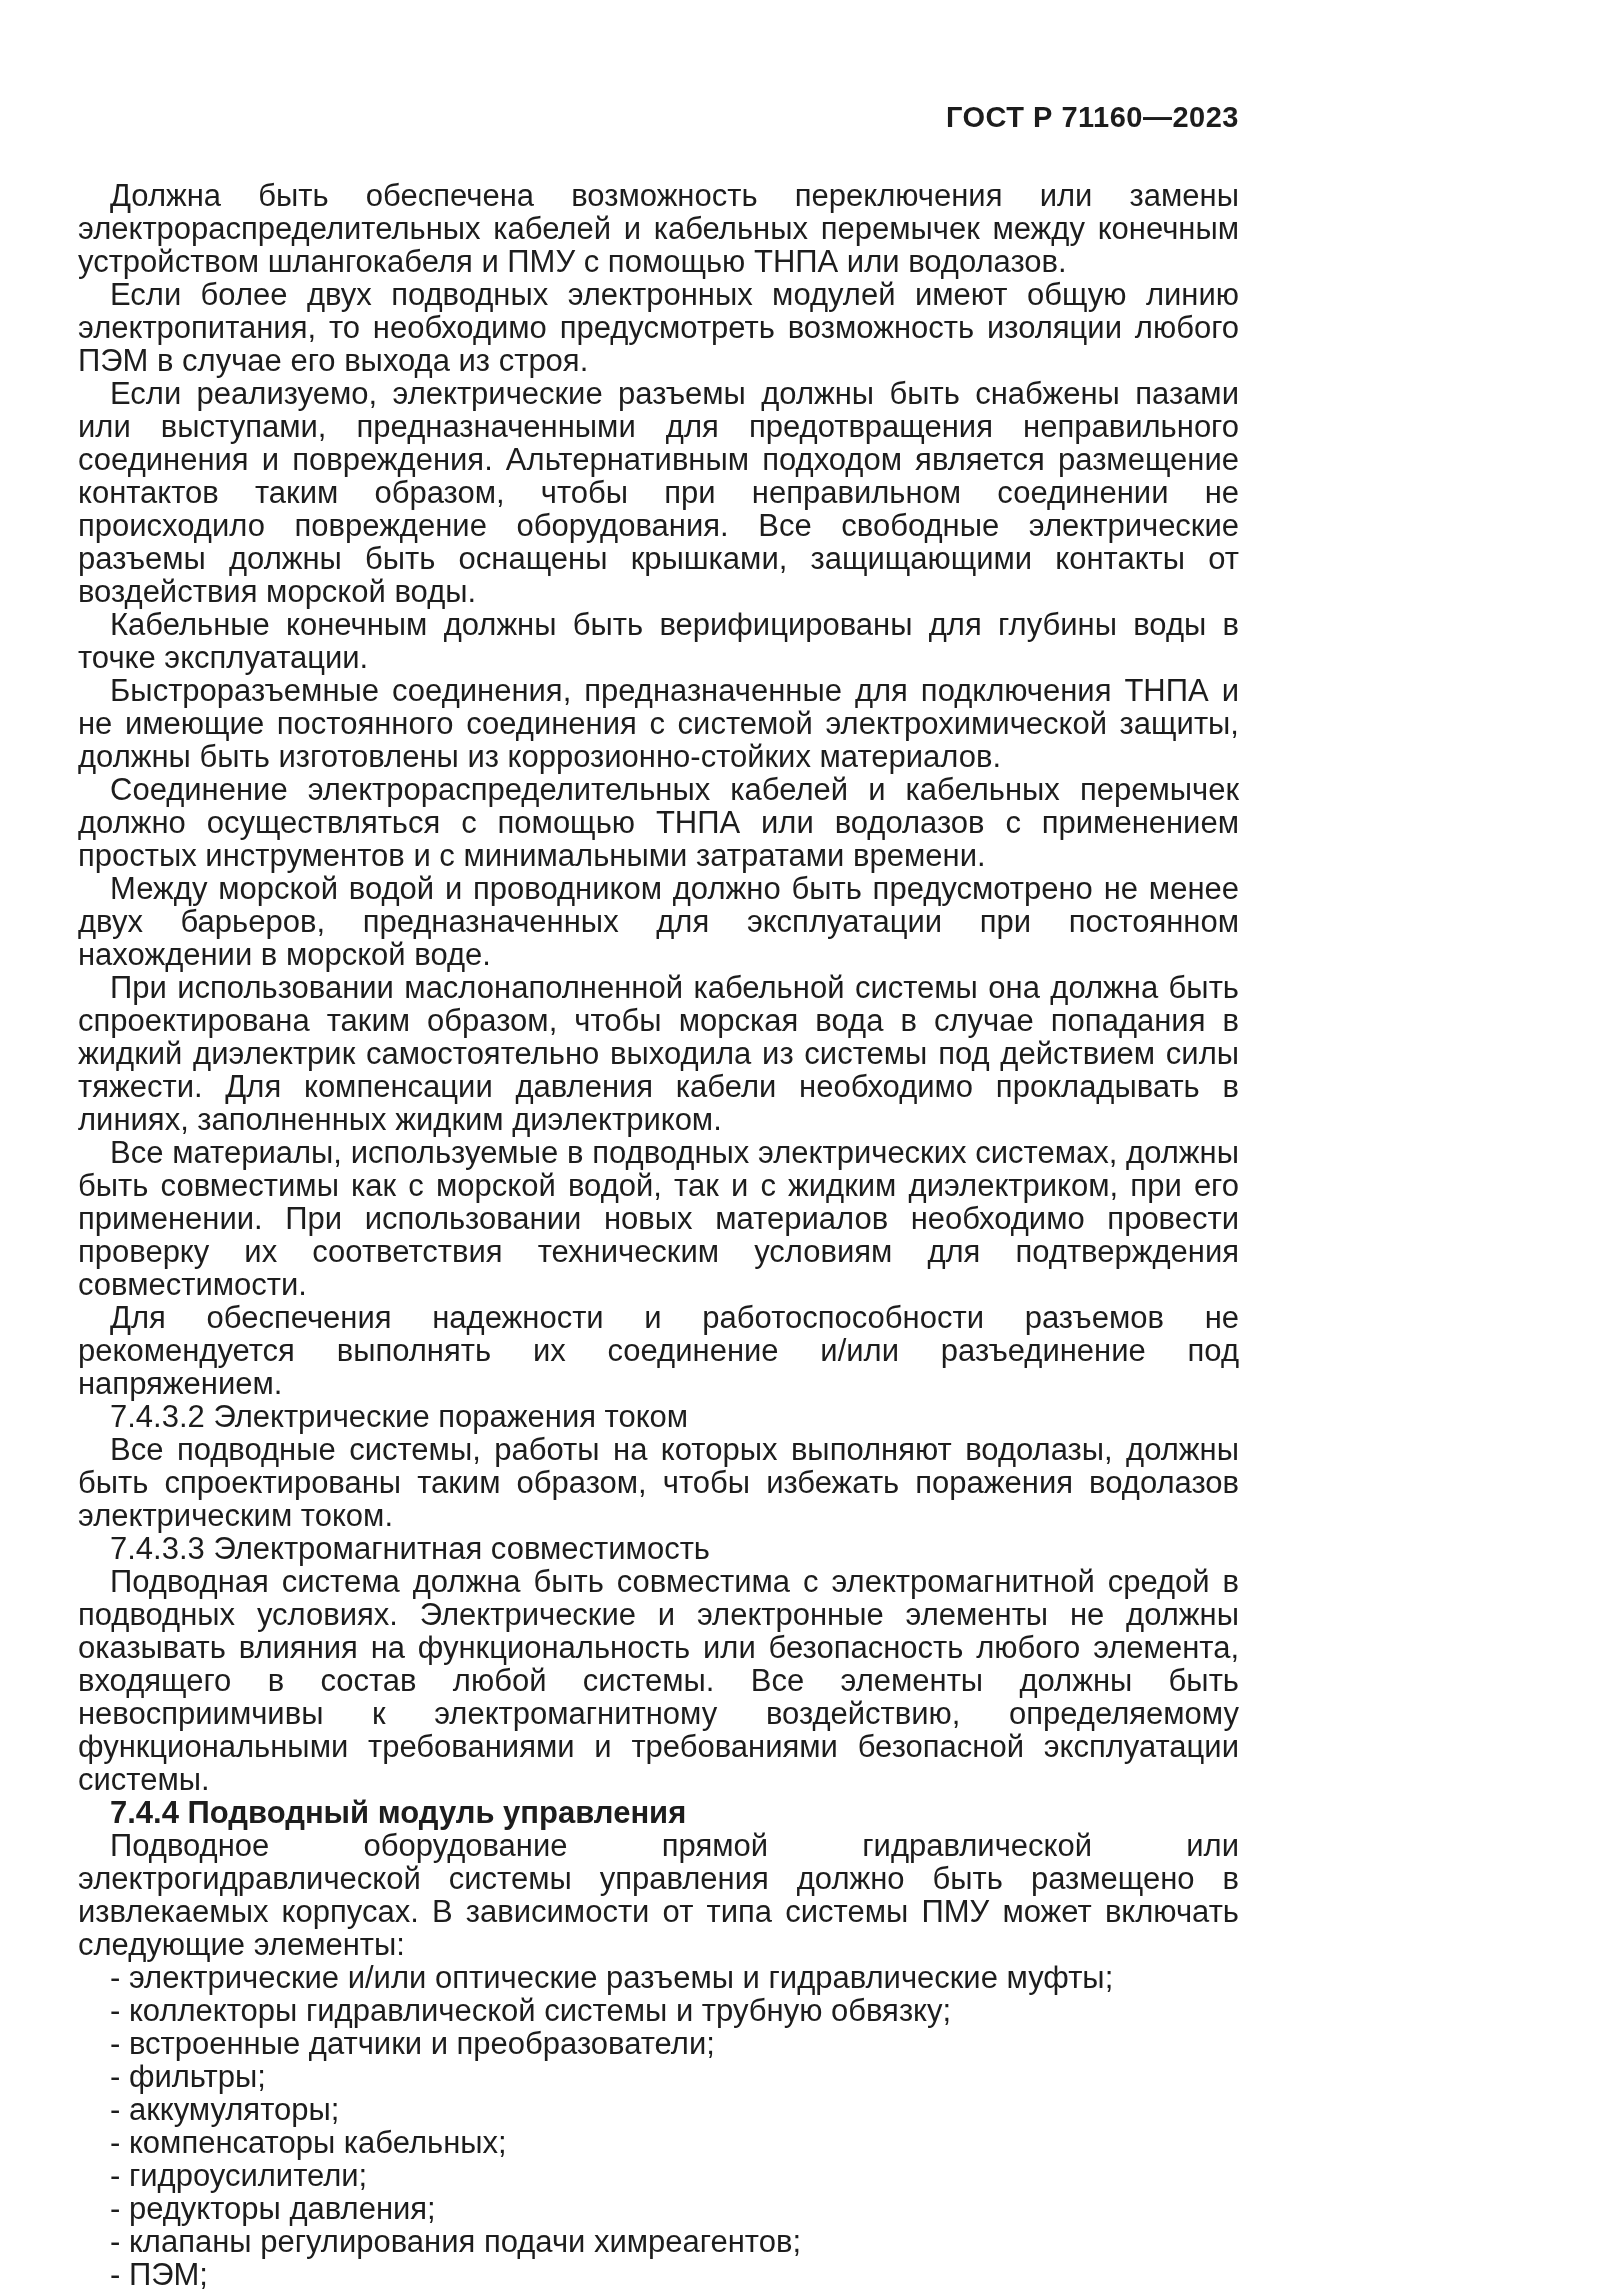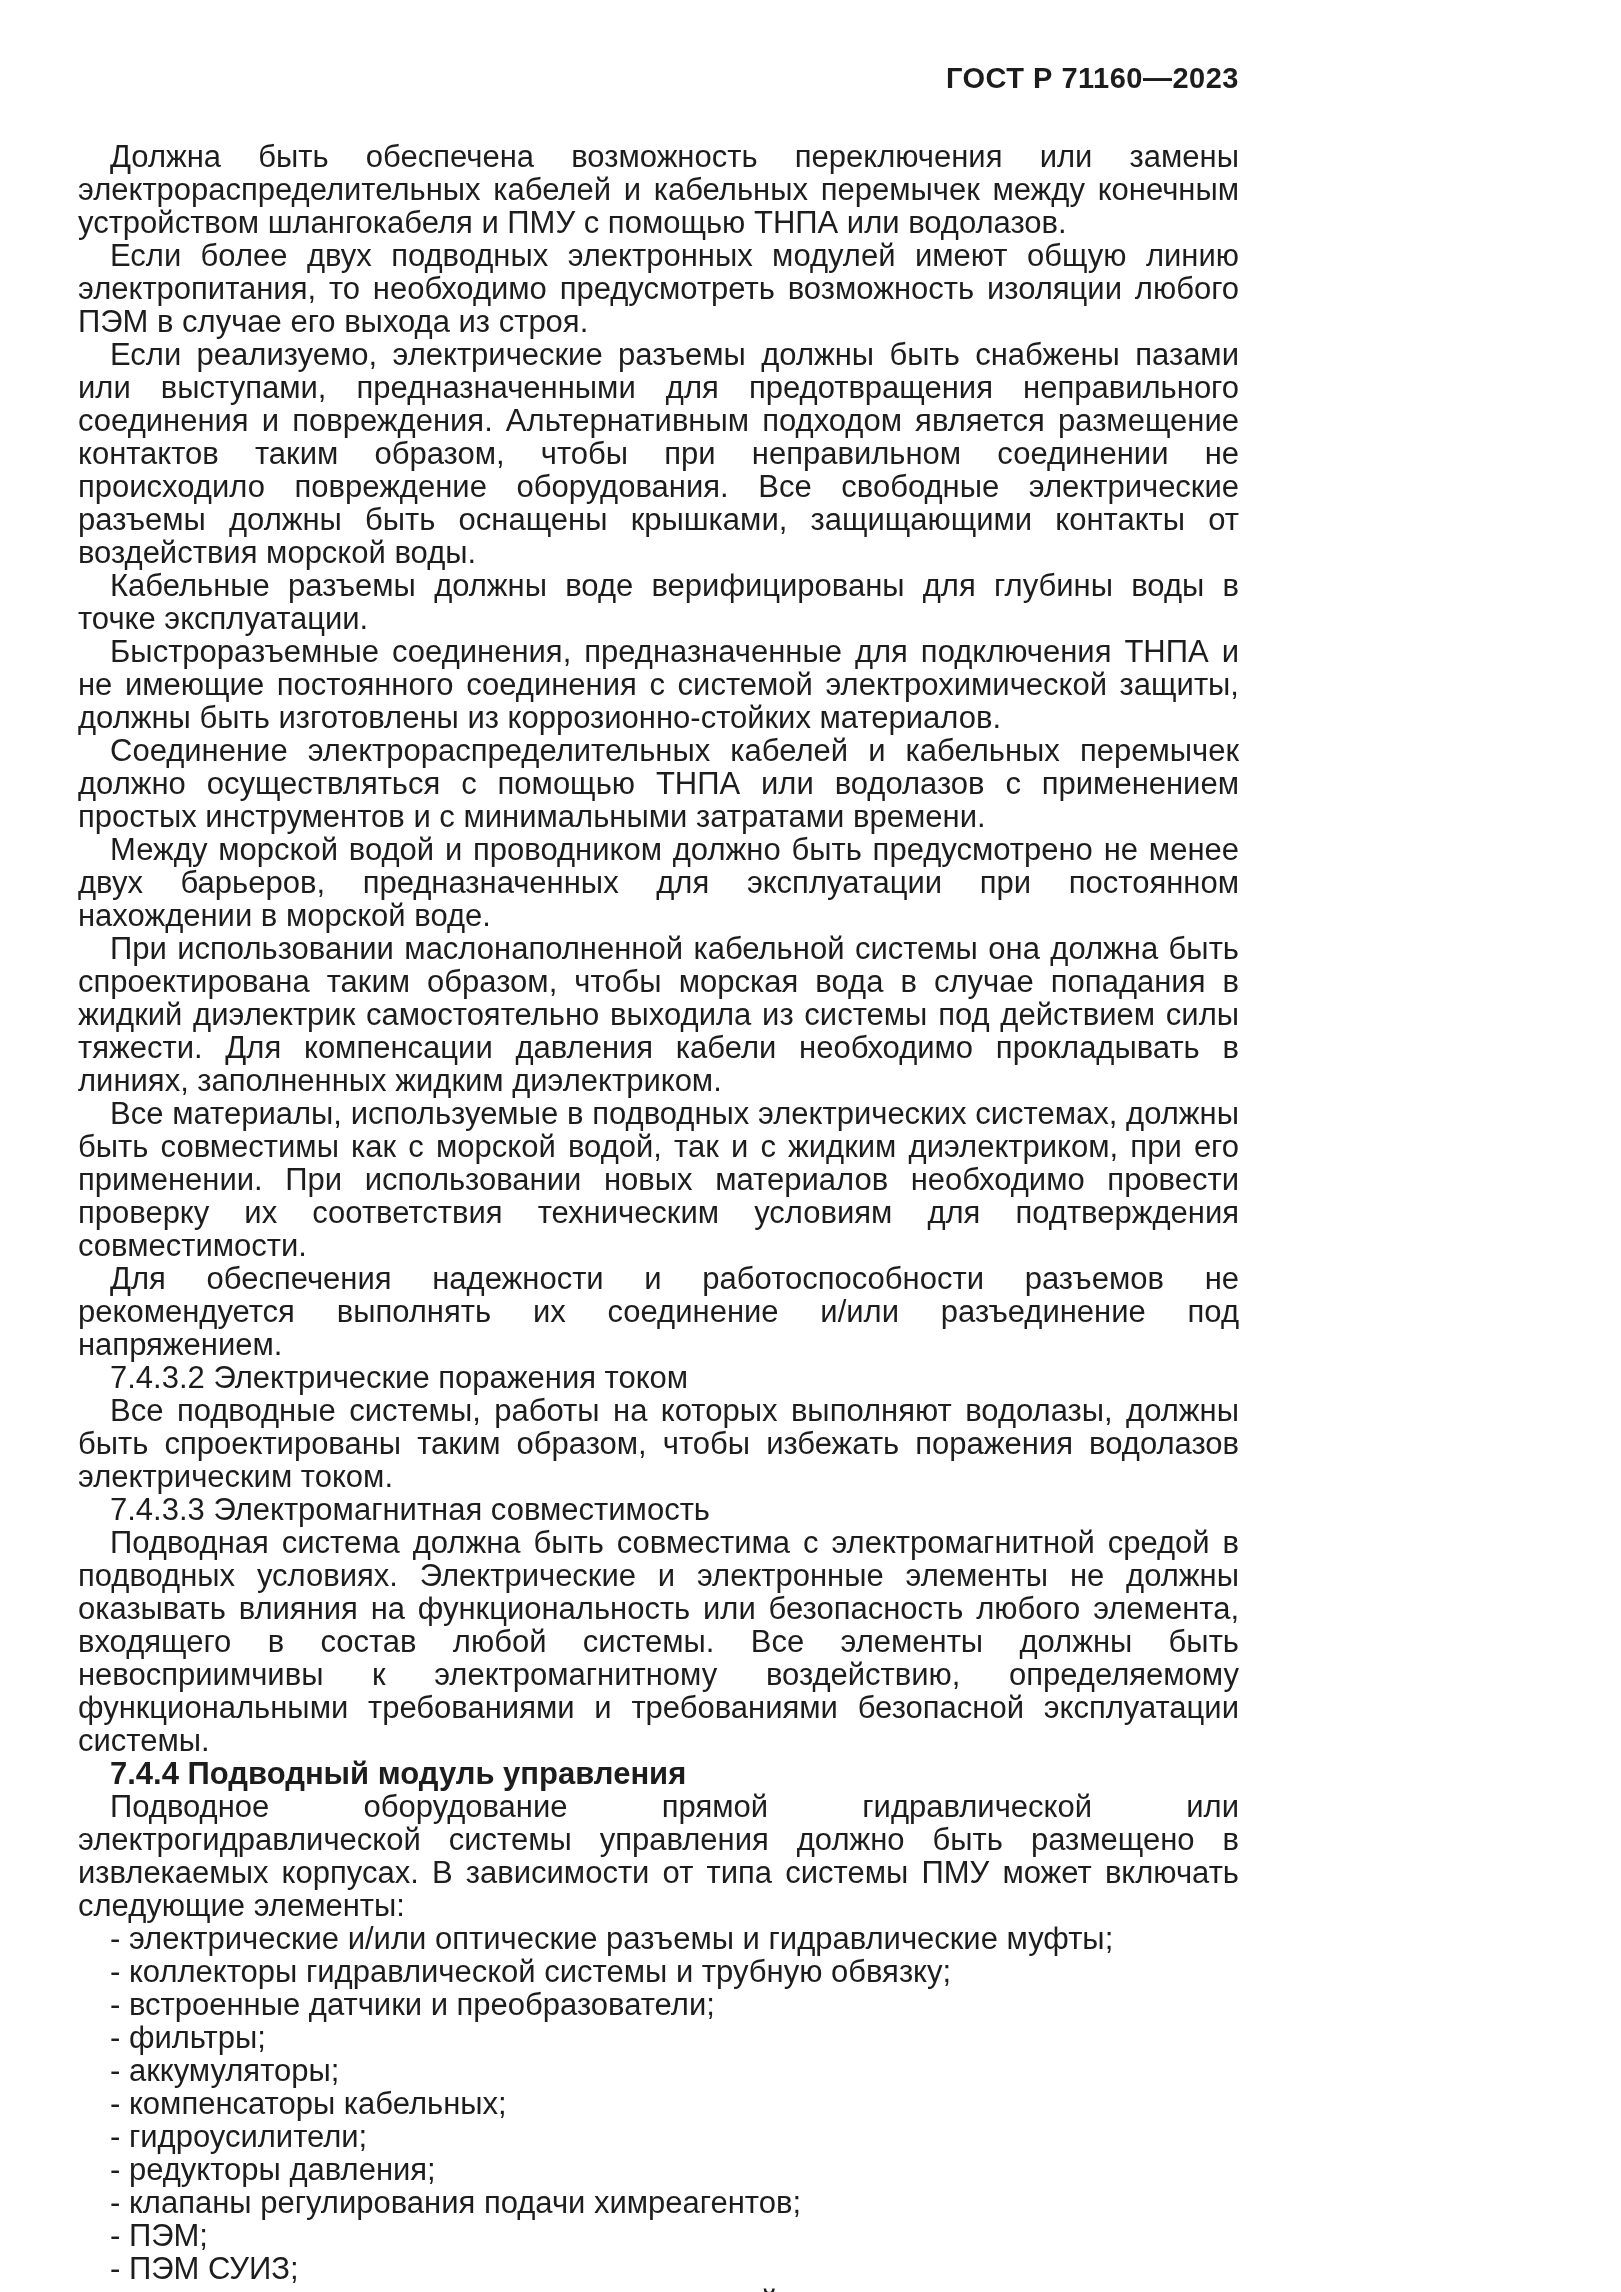--- a/index.html
+++ b/index.html
@@ -6,21 +6,21 @@
     margin: 0;
     padding: 0;
     background: #ffffff;
   }
   .page {
     position: relative;
     width: 1432px;
     height: 2293px;
     box-sizing: border-box;
     background: #ffffff;
-    padding: 62px 193px 59px 78px;
+    padding: 101px 193px 59px 78px;
     font-family: "Liberation Sans", sans-serif;
     color: #1d1d1d;
     overflow: hidden;
   }
   .doc-header {
     text-align: right;
     font-weight: 700;
     font-size: 29px;
     line-height: 33px;
     margin-bottom: 45px;
@@ -54,21 +54,21 @@
 
 <div class="page">
   <header class="doc-header">
     <span>ГОСТ Р 71160—2023</span>
   </header>
 
   <main class="doc-body" id="content-root">
       <p class="paragraph">Должна быть обеспечена возможность переключения или замены электрораспределительных кабелей и кабельных перемычек между конечным устройством шлангокабеля и ПМУ с помощью ТНПА или водолазов.</p>
       <p class="paragraph">Если более двух подводных электронных модулей имеют общую линию электропитания, то необходимо предусмотреть возможность изоляции любого ПЭМ в случае его выхода из строя.</p>
       <p class="paragraph">Если реализуемо, электрические разъемы должны быть снабжены пазами или выступами, предназначенными для предотвращения неправильного соединения и повреждения. Альтернативным подходом является размещение контактов таким образом, чтобы при неправильном соединении не происходило повреждение оборудования. Все свободные электрические разъемы должны быть оснащены крышками, защищающими контакты от воздействия морской воды.</p>
-      <p class="paragraph">Кабельные разъемы должны воде верифицированы для глубины воды в точке эксплуатации.</p>
+      <p class="paragraph">Кабельные конечным должны быть верифицированы для глубины воды в точке эксплуатации.</p>
       <p class="paragraph">Быстроразъемные соединения, предназначенные для подключения ТНПА и не имеющие постоянного соединения с системой электрохимической защиты, должны быть изготовлены из коррозионно-стойких материалов.</p>
       <p class="paragraph">Соединение электрораспределительных кабелей и кабельных перемычек должно осуществляться с помощью ТНПА или водолазов с применением простых инструментов и с минимальными затратами времени.</p>
       <p class="paragraph">Между морской водой и проводником должно быть предусмотрено не менее двух барьеров, предназначенных для эксплуатации при постоянном нахождении в морской воде.</p>
       <p class="paragraph">При использовании маслонаполненной кабельной системы она должна быть спроектирована таким образом, чтобы морская вода в случае попадания в жидкий диэлектрик самостоятельно выходила из системы под действием силы тяжести. Для компенсации давления кабели необходимо прокладывать в линиях, заполненных жидким диэлектриком.</p>
       <p class="paragraph">Все материалы, используемые в подводных электрических системах, должны быть совместимы как с морской водой, так и с жидким диэлектриком, при его применении. При использовании новых материалов необходимо провести проверку их соответствия техническим условиям для подтверждения совместимости.</p>
       <p class="paragraph">Для обеспечения надежности и работоспособности разъемов не рекомендуется выполнять их соединение и/или разъединение под напряжением.</p>
       <p class="subheading">7.4.3.2 Электрические поражения током</p>
       <p class="paragraph">Все подводные системы, работы на которых выполняют водолазы, должны быть спроектированы таким образом, чтобы избежать поражения водолазов электрическим током.</p>
       <p class="subheading">7.4.3.3 Электромагнитная совместимость</p>
       <p class="paragraph">Подводная система должна быть совместима с электромагнитной средой в подводных условиях. Электрические и электронные элементы не должны оказывать влияния на функциональность или безопасность любого элемента, входящего в состав любой системы. Все элементы должны быть невосприимчивы к электромагнитному воздействию, определяемому функциональными требованиями и требованиями безопасной эксплуатации системы.</p>

